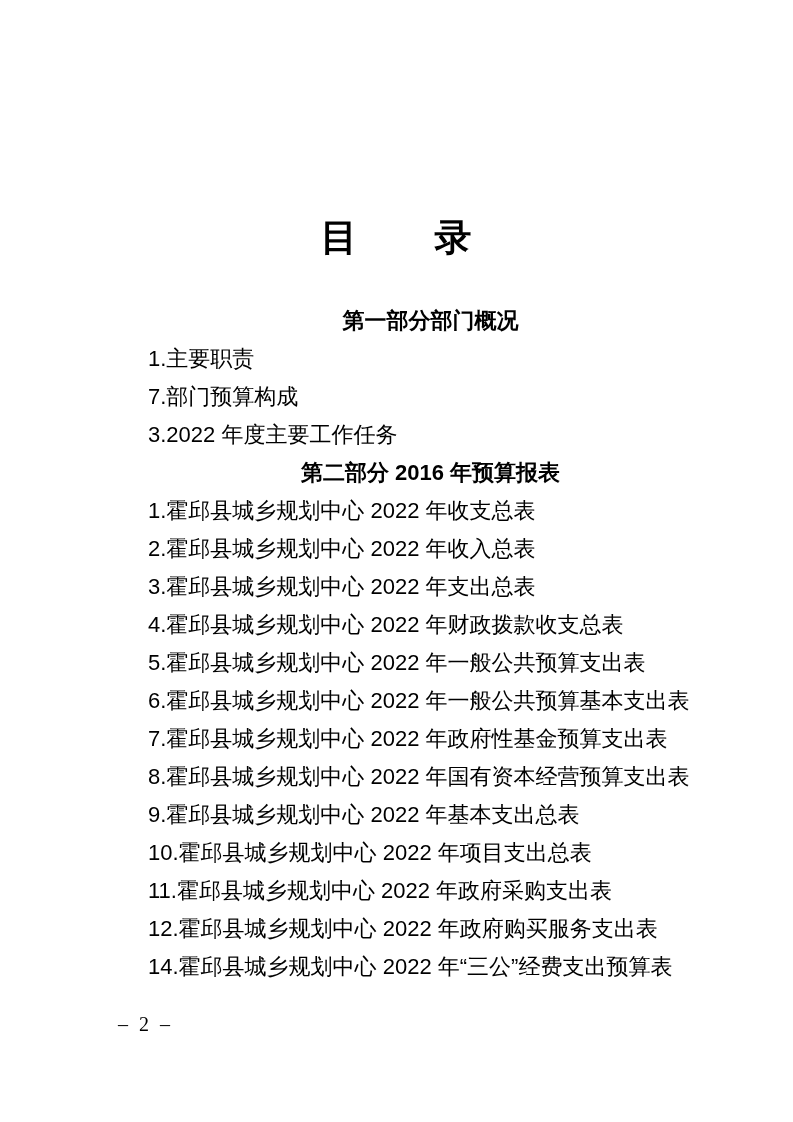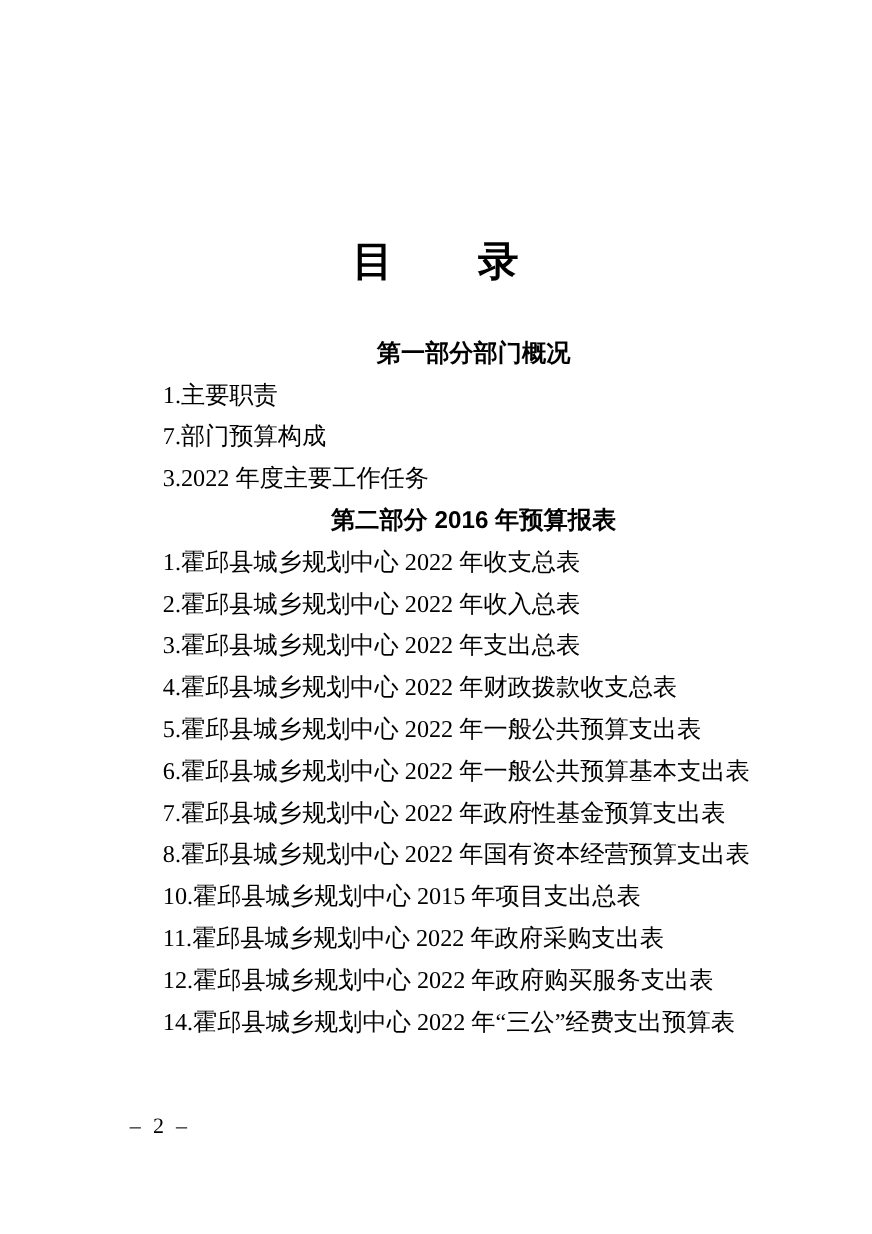--- a/index.html
+++ b/index.html
@@ -41,21 +41,21 @@
   }
   .toc-heading {
     line-height: 38px;
     font-weight: 700;
     font-family: "Liberation Sans", "DejaVu Sans", sans-serif;
     white-space: nowrap;
     text-align: center;
   }
   .toc-item {
     line-height: 38px;
-    font-family: Liberation Serif, serif;
+    font-family: Liberation Sans, sans-serif;
     white-space: nowrap;
   }
   .page-footer {
     position: absolute;
     left: 118px;
     top: 1013px;
     font-size: 20px;
     letter-spacing: 3px;
     font-family: "Liberation Serif", "DejaVu Serif", serif;
   }
@@ -76,21 +76,22 @@
 
     <div class="toc-heading">第二部分 2016 年预算报表</div>
     <div class="toc-item">1.霍邱县城乡规划中心 2022 年收支总表</div>
     <div class="toc-item">2.霍邱县城乡规划中心 2022 年收入总表</div>
     <div class="toc-item">3.霍邱县城乡规划中心 2022 年支出总表</div>
     <div class="toc-item">4.霍邱县城乡规划中心 2022 年财政拨款收支总表</div>
     <div class="toc-item">5.霍邱县城乡规划中心 2022 年一般公共预算支出表</div>
     <div class="toc-item">6.霍邱县城乡规划中心 2022 年一般公共预算基本支出表</div>
     <div class="toc-item">7.霍邱县城乡规划中心 2022 年政府性基金预算支出表</div>
     <div class="toc-item">8.霍邱县城乡规划中心 2022 年国有资本经营预算支出表</div>
-    <div class="toc-item">10.霍邱县城乡规划中心 2015 年项目支出总表</div>
+    <div class="toc-item">9.霍邱县城乡规划中心 2022 年基本支出总表</div>
+    <div class="toc-item">10.霍邱县城乡规划中心 2022 年项目支出总表</div>
     <div class="toc-item">11.霍邱县城乡规划中心 2022 年政府采购支出表</div>
     <div class="toc-item">12.霍邱县城乡规划中心 2022 年政府购买服务支出表</div>
     <div class="toc-item">14.霍邱县城乡规划中心 2022 年“三公”经费支出预算表</div>
 
   </div>
 
   <div class="page-footer">– 2 –</div>
 
 </div>
 

